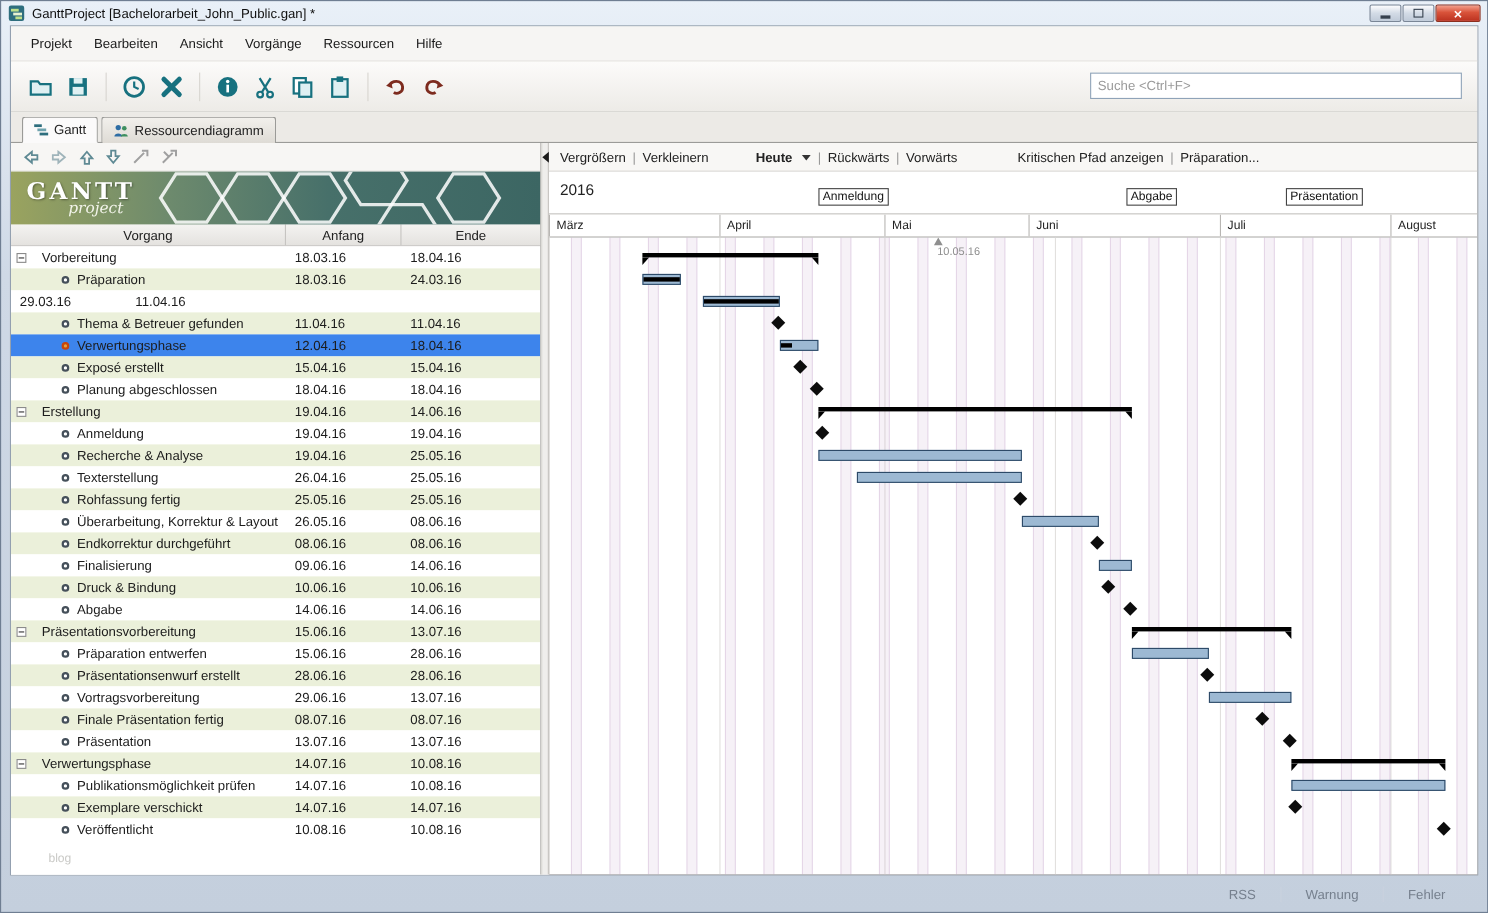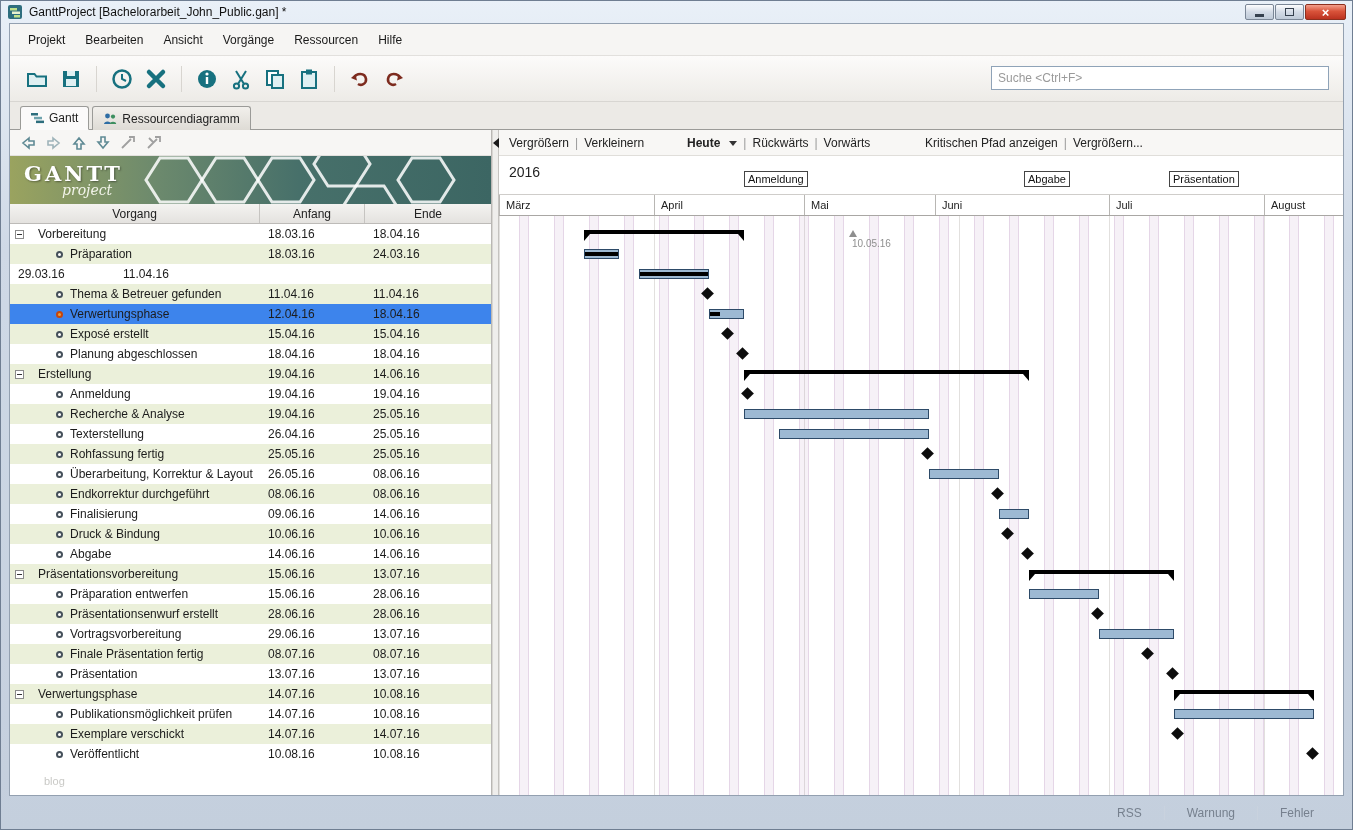--- a/index.html
+++ b/index.html
@@ -79,21 +79,21 @@
   .chart-body{flex:1;position:relative;overflow:hidden;background:#fff;}
   .wkend{position:absolute;top:0;bottom:0;width:10px;background:rgba(187,148,196,.13);border-left:1px solid rgba(168,120,178,.22);border-right:1px solid rgba(168,120,178,.22);}
   .mline{position:absolute;top:0;bottom:0;width:1px;background:#e2e0de;}
   .taskbar{position:absolute;height:10px;background:#9db9d3;border:1px solid #2d4a68;display:flex;align-items:center;}
   .prog{height:4px;background:#000;}
   .diamond{position:absolute;width:9px;height:9px;background:#0c0c0c;transform:rotate(45deg);}
   .sumbar{position:absolute;height:4px;background:#000;}
   .sumtab{position:absolute;top:4px;width:0;height:0;border-top:7px solid #000;}
   .sumtab.l{left:0;border-right:6px solid transparent;}
   .sumtab.r{right:0;border-left:6px solid transparent;}
-  .marker{position:absolute;top:14px;}
+  .marker{position:absolute;top:0;}
   .marker-tri{width:0;height:0;border-left:4px solid transparent;border-right:4px solid transparent;border-bottom:7px solid #8f8f8f;}
   .marker-label{position:absolute;left:3px;top:8px;font-size:10px;color:#8f8f8f;white-space:nowrap;}
 
   
   .statusbar{position:absolute;left:0;right:0;bottom:0;height:33px;display:flex;align-items:center;justify-content:flex-end;padding-right:16px;color:#76808e;font-size:12px;}
   .status-item{padding:0 22px;border-left:1px solid #c9d2de;}
   .status-item:first-child{border-left:none;}
 
   svg{display:block;}
 </style>
@@ -503,21 +503,21 @@
             <span class="ct-bold">Heute</span>
             <span class="caret"></span>
             <span class="ct-sep">|</span>
             <span>Rückwärts</span>
             <span class="ct-sep">|</span>
             <span>Vorwärts</span>
           </div>
           <div class="ct-group ct-extra">
             <span>Kritischen Pfad anzeigen</span>
             <span class="ct-sep">|</span>
-            <span>Vergrößern...</span>
+            <span>Präparation...</span>
           </div>
         </div>
 
         <div class="chart-header">
           <span class="chart-year">2016</span>
           <div id="chart-flags">
               <div class="flag" style="left: 245px;">Anmeldung</div>
               <div class="flag" style="left: 525px;">Abgabe</div>
               <div class="flag" style="left: 670px;">Präsentation</div>
             </div>

